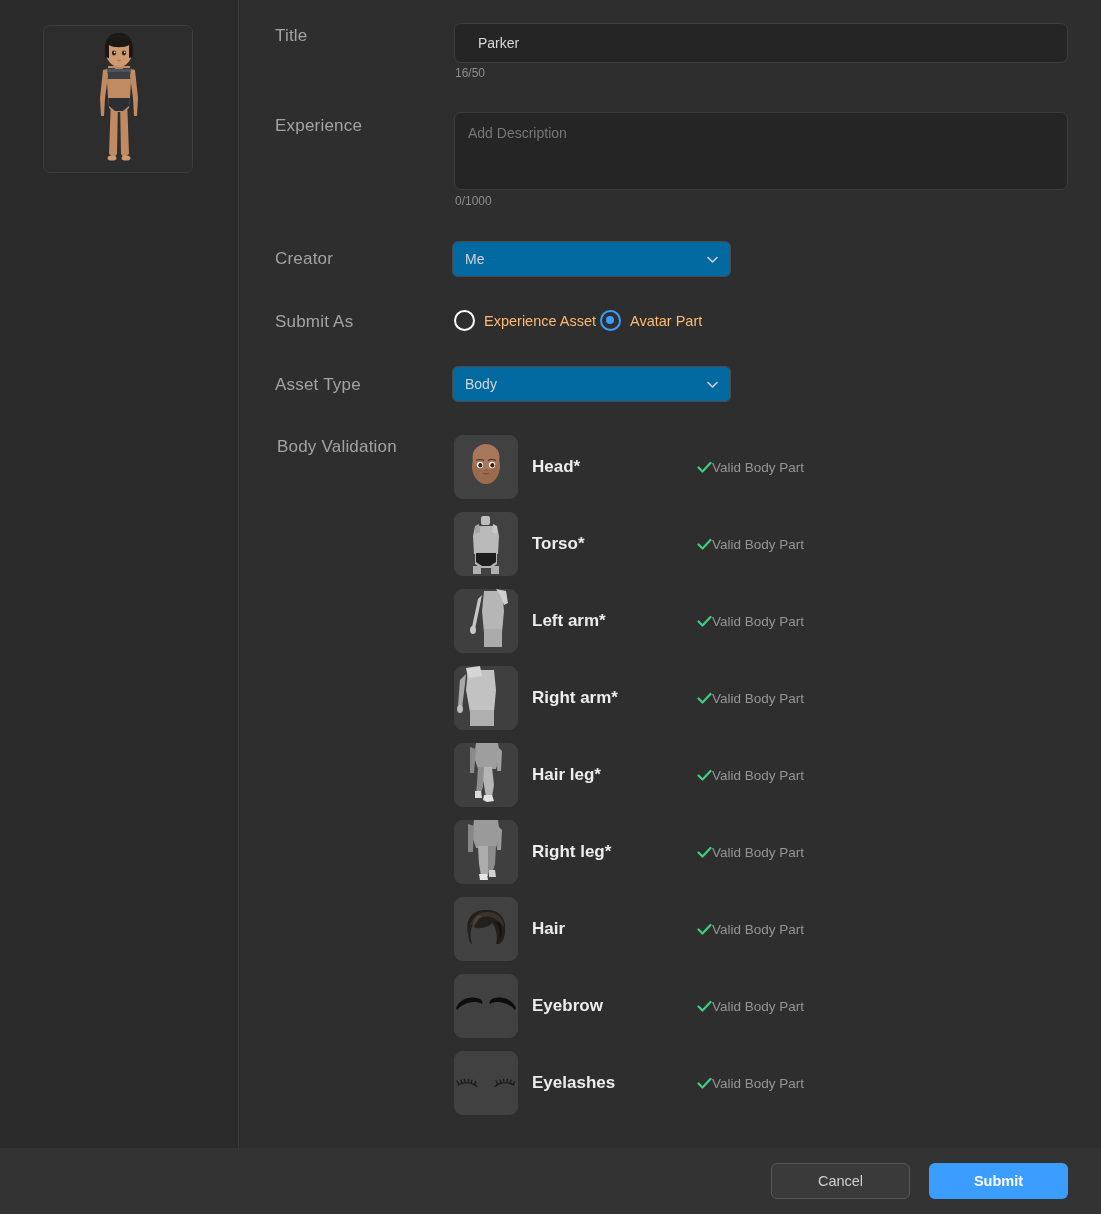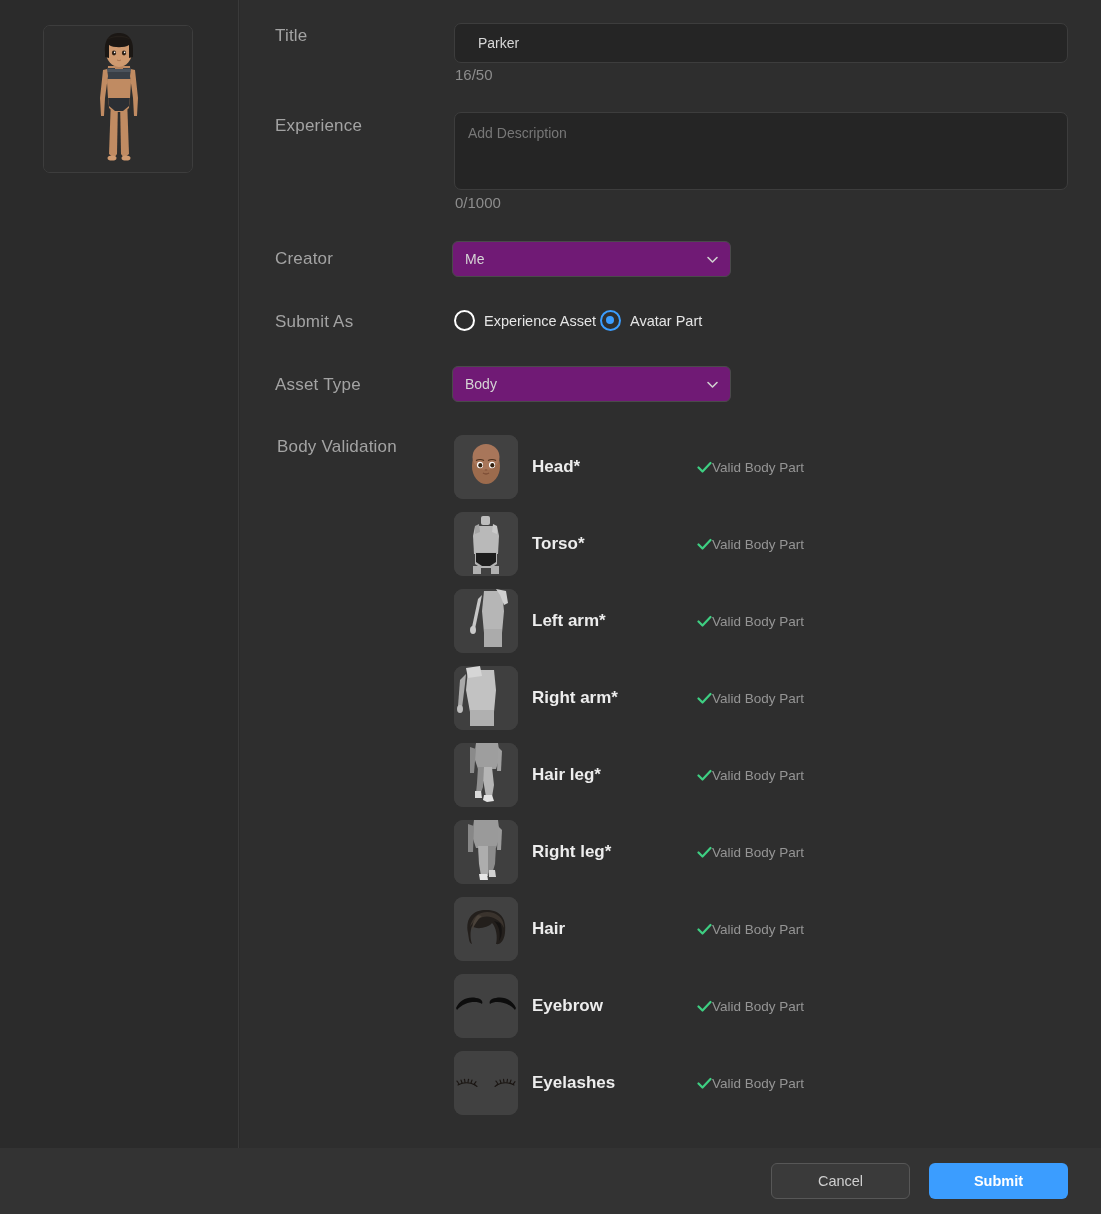--- a/index.html
+++ b/index.html
@@ -71,27 +71,27 @@
 
   textarea.text-input {
     padding: 11px 13px;
     resize: none;
     line-height: 1.35;
   }
 
   .counter {
     position: absolute;
     color: #8d8d8d;
-    font-size: 15px;
+    font-size: 12px;
   }
 
   .select-wrap {
     position: absolute;
     width: 279px; height: 36px;
-    background: #701a75;
+    background: #0369a1;
     border: 1px solid #4a4a4a;
     border-radius: 6px;
   }
   .select-wrap .sel-val {
     position: absolute;
     left: 12px; top: 0;
     line-height: 34px;
     color: #d5d5d5;
     font-size: 14px;
   }
@@ -124,21 +124,21 @@
   }
   .radio-dot.checked::after {
     content: "";
     position: absolute;
     left: 4px; top: 4px;
     width: 8px; height: 8px;
     border-radius: 50%;
     background: #3b9dff;
   }
   .radio-label {
-    color: #e5e5e5;
+    color: #fdba74;
     font-size: 14.5px;
   }
 
   
   .bv-list { position: absolute; left: 454px; top: 435px; }
   .bv-row {
     position: relative;
     height: 64px;
     margin-bottom: 13px;
     display: flex;

